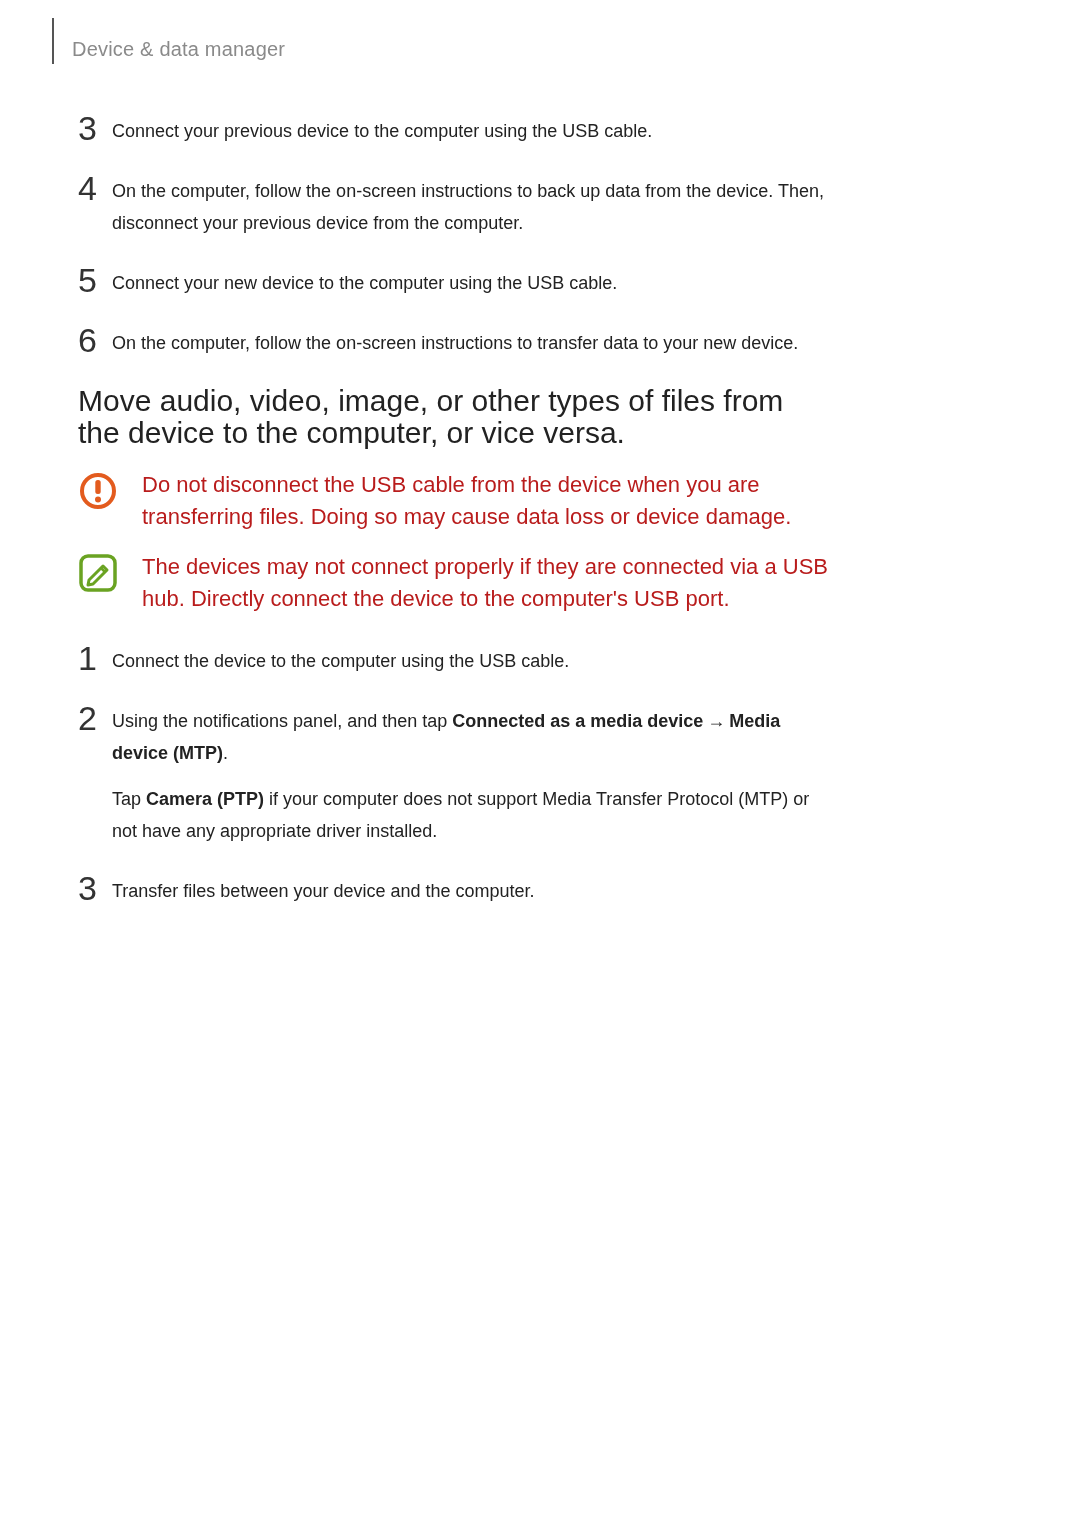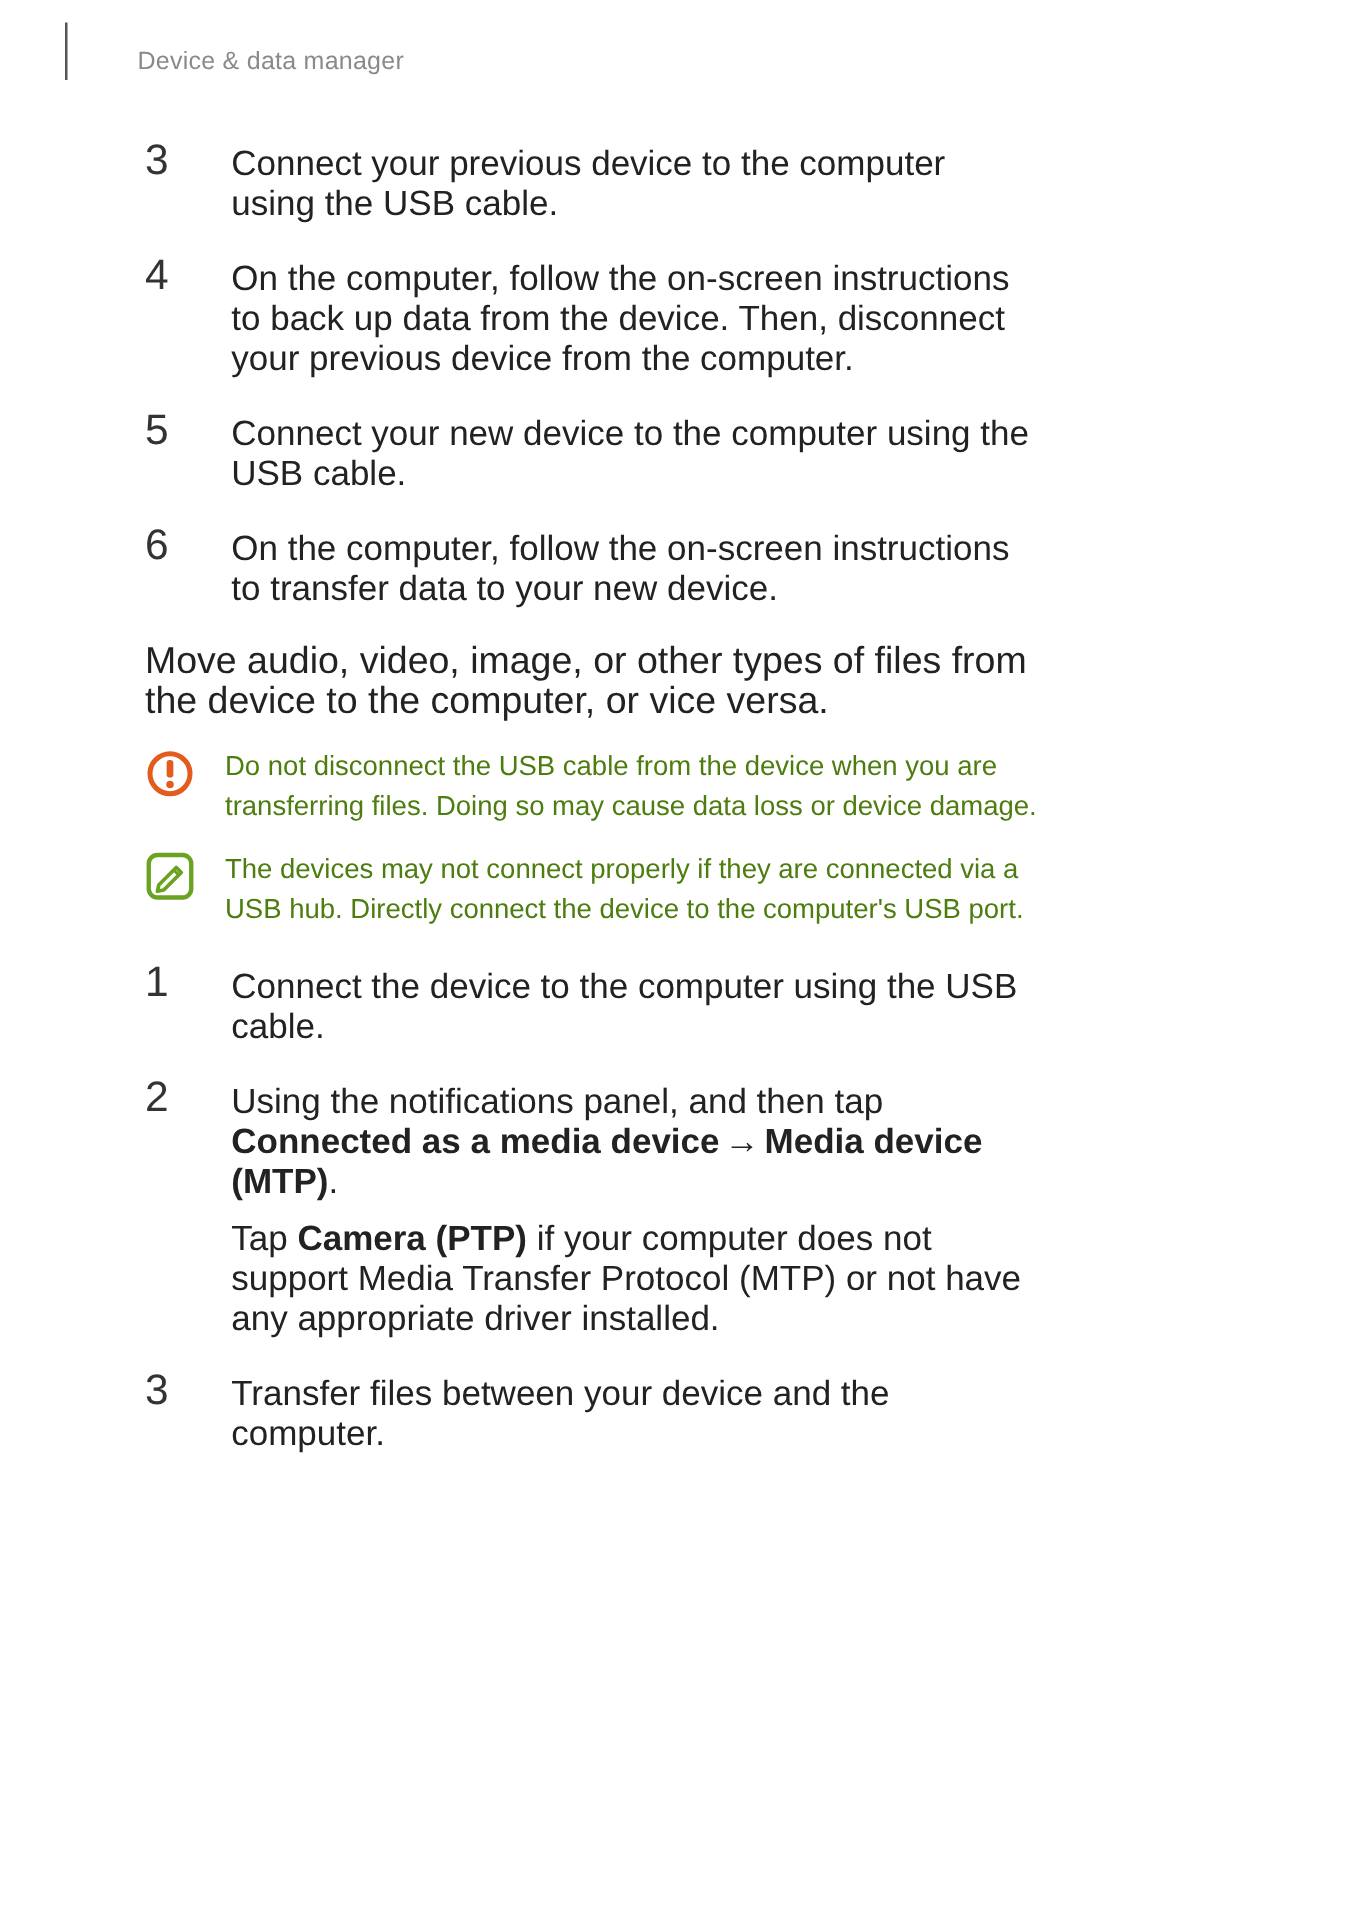--- a/index.html
+++ b/index.html
@@ -9,21 +9,21 @@
     height: 1527px;
     background: #ffffff;
     font-family: "Segoe UI", "Helvetica Neue", Arial, sans-serif;
     color: #222;
   }
   .page {
     position: relative;
     width: 908px;
     height: 1527px;
     box-sizing: border-box;
-    padding: 38px 78px 0 116px;
+    padding: 38px 78px 0 78px;
   }
   .header-rule {
     position: absolute;
     left: 52px;
     top: 18px;
     width: 2px;
     height: 46px;
     background: #555;
   }
   .breadcrumb {
@@ -42,25 +42,24 @@
     width: 34px;
     flex: 0 0 34px;
     font-size: 34px;
     line-height: 30px;
     font-weight: 400;
     color: #333;
     font-family: "Segoe UI Light", "Helvetica Neue", Arial, sans-serif;
   }
   .step-body {
     flex: 1;
-    font-size: 28px;
+    font-size: 18px;
     line-height: 32px;
     color: #222;
     padding-top: 2px;
-    margin-left: 35px;
   }
   .step-body .extra {
     margin-top: 14px;
   }
   h2.section-heading {
     font-size: 40px;
     line-height: 50px;
     font-weight: 700;
     color: #2f6bb3;
     margin: 52px 0 24px 0;
@@ -81,21 +80,21 @@
     width: 40px;
     height: 40px;
     flex: 0 0 40px;
     margin-right: 24px;
     margin-top: 2px;
   }
   .callout-text {
     flex: 1;
     font-size: 22px;
     line-height: 32px;
-    color: #4d7c0f;
+    color: #b91c1c;
   }
   .bold { font-weight: 700; }
   .arrow { padding: 0 4px; }
   .page-number {
     position: absolute;
     bottom: 36px;
     left: 0;
     right: 0;
     text-align: center;
     font-size: 19px;

